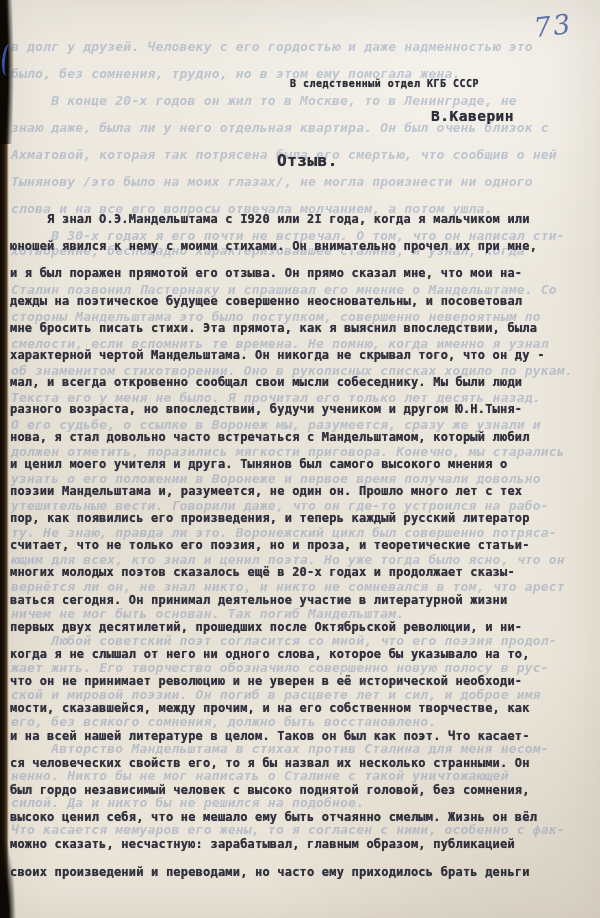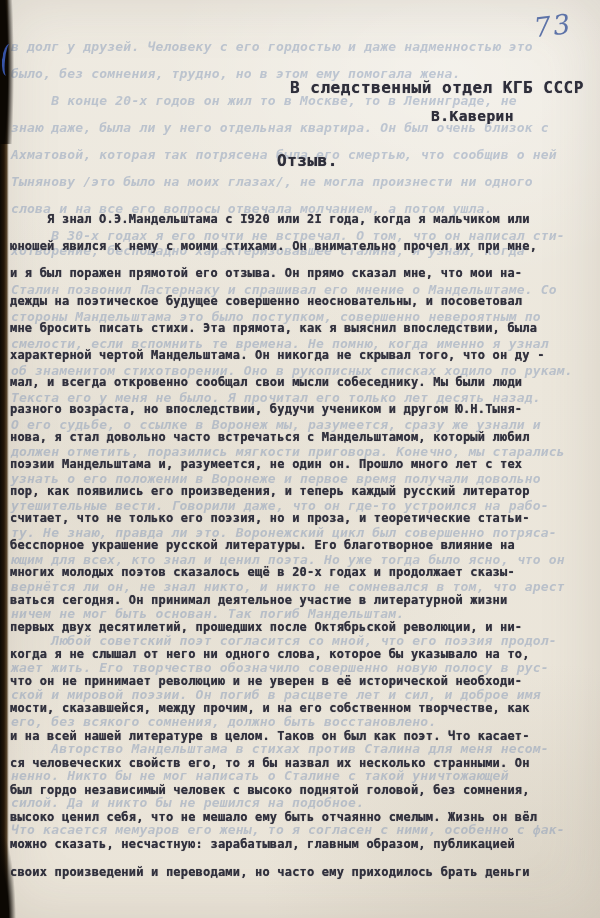--- a/index.html
+++ b/index.html
@@ -53,21 +53,21 @@
   }
   .typed-line{
     white-space:pre;font-size:12px;line-height:27.2px;height:27.2px;
     font-weight:bold;color:#31313d;letter-spacing:0.2px;
     text-shadow:0 0 0.7px rgba(44,44,62,0.85);
   }
   .hdr{
     position:absolute;white-space:pre;font-weight:bold;color:#2e2e3a;
     letter-spacing:0.5px;text-shadow:0 0 0.7px rgba(44,44,62,0.85);
   }
-  .hdr-recipient{left:290px;top:78px;font-size:16px;text-align:center;}
+  .hdr-recipient{left:290px;top:78px;font-size:10px;text-align:center;}
   .hdr-author{left:431px;top:108px;font-size:14.5px;}
   .hdr-title{left:277px;top:151px;font-size:16px;}
 </style>
 </head>
 <body>
 
 <div class="page">
 
   <div>
     <div class="ghost-line" style="top:40px">в долг у друзей. Человеку с его гордостью и даже надменностью это</div>
@@ -109,24 +109,24 @@
   <div class="typed">
     <div class="typed-line">     Я знал О.Э.Мандельштама с I920 или 2I года, когда я мальчиком или</div>
     <div class="typed-line">юношей явился к нему с моими стихами. Он внимательно прочел их при мне,</div>
     <div class="typed-line">и я был поражен прямотой его отзыва. Он прямо сказал мне, что мои на-</div>
     <div class="typed-line">дежды на поэтическое будущее совершенно неосновательны, и посоветовал</div>
     <div class="typed-line">мне бросить писать стихи. Эта прямота, как я выяснил впоследствии, была</div>
     <div class="typed-line">характерной чертой Мандельштама. Он никогда не скрывал того, что он ду -</div>
     <div class="typed-line">мал, и всегда откровенно сообщал свои мысли собеседнику. Мы были люди</div>
     <div class="typed-line">разного возраста, но впоследствии, будучи учеником и другом Ю.Н.Тыня-</div>
     <div class="typed-line">нова, я стал довольно часто встречаться с Мандельштамом, который любил</div>
+    <div class="typed-line">и ценил моего учителя и друга. Тынянов был самого высокого мнения о</div>
     <div class="typed-line">поэзии Мандельштама и, разумеется, не один он. Прошло много лет с тех</div>
     <div class="typed-line">пор, как появились его произведения, и теперь каждый русский литератор</div>
     <div class="typed-line">считает, что не только его поэзия, но и проза, и теоретические статьи-</div>
-    <div class="typed-line">бесспорное украшение русской литературы. Его благотворное влияние на</div>
     <div class="typed-line">многих молодых поэтов сказалось ещё в 20-х годах и продолжает сказы-</div>
     <div class="typed-line">ваться сегодня. Он принимал деятельное участие в литературной жизни</div>
     <div class="typed-line">первых двух десятилетий, прошедших после Октябрьской революции, и ни-</div>
     <div class="typed-line">когда я не слышал от него ни одного слова, которое бы указывало на то,</div>
     <div class="typed-line">что он не принимает революцию и не уверен в её исторической необходи-</div>
     <div class="typed-line">мости, сказавшейся, между прочим, и на его собственном творчестве, как</div>
     <div class="typed-line">и на всей нашей литературе в целом. Таков он был как поэт. Что касает-</div>
     <div class="typed-line">ся человеческих свойств его, то я бы назвал их несколько странными. Он</div>
     <div class="typed-line">был гордо независимый человек с высоко поднятой головой, без сомнения,</div>
     <div class="typed-line">высоко ценил себя, что не мешало ему быть отчаянно смелым. Жизнь он вёл</div>

